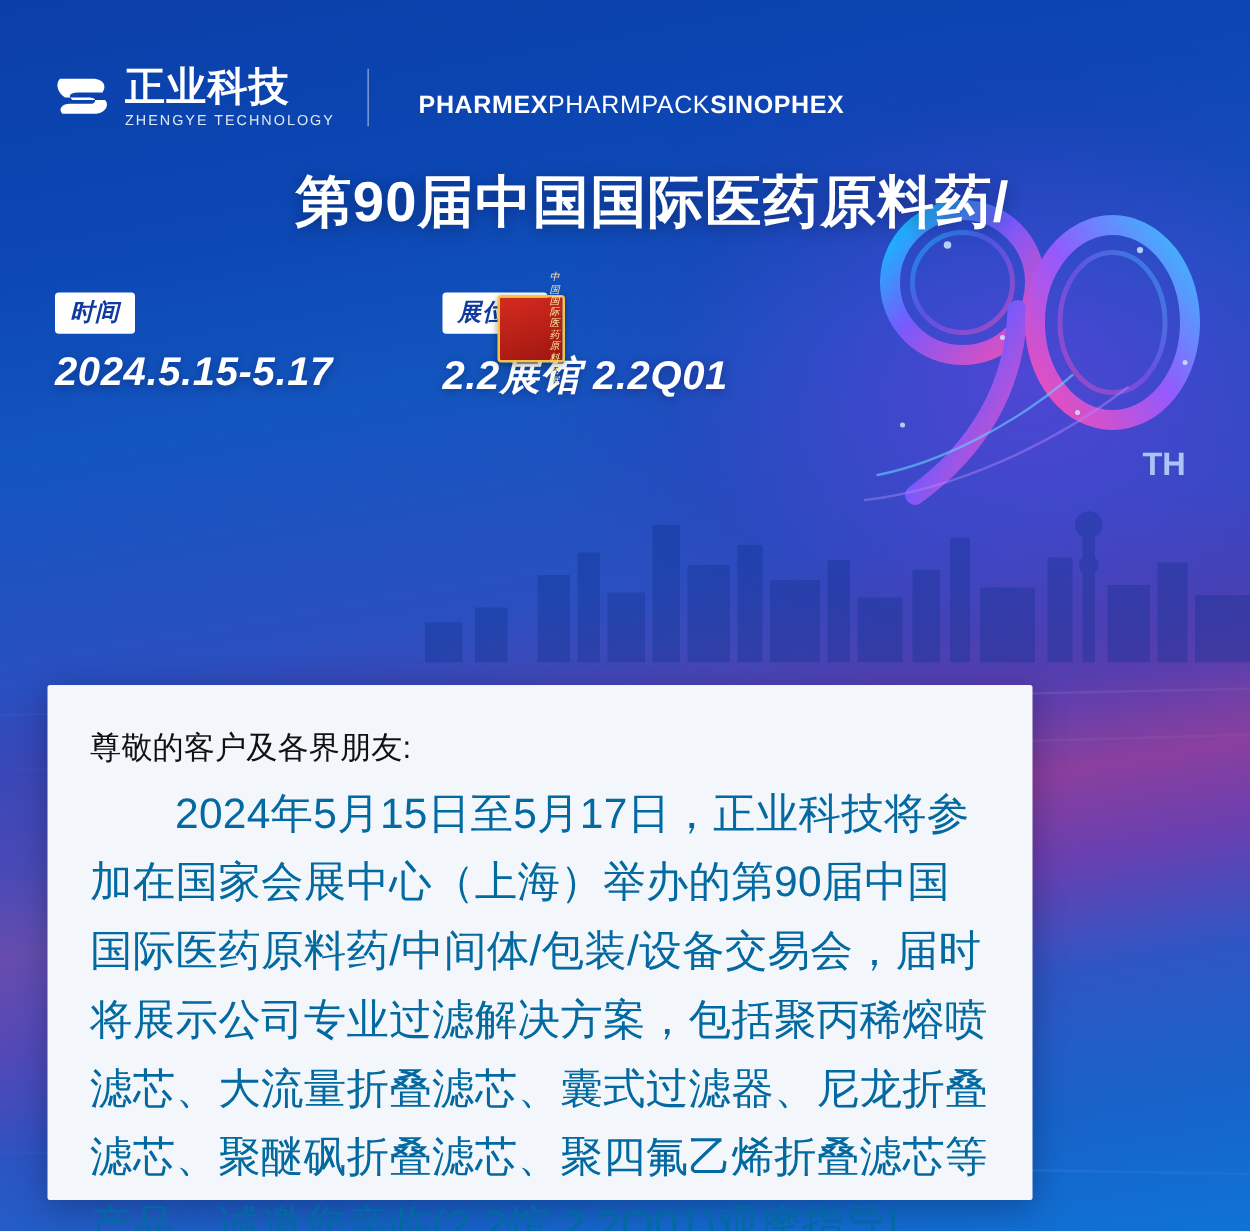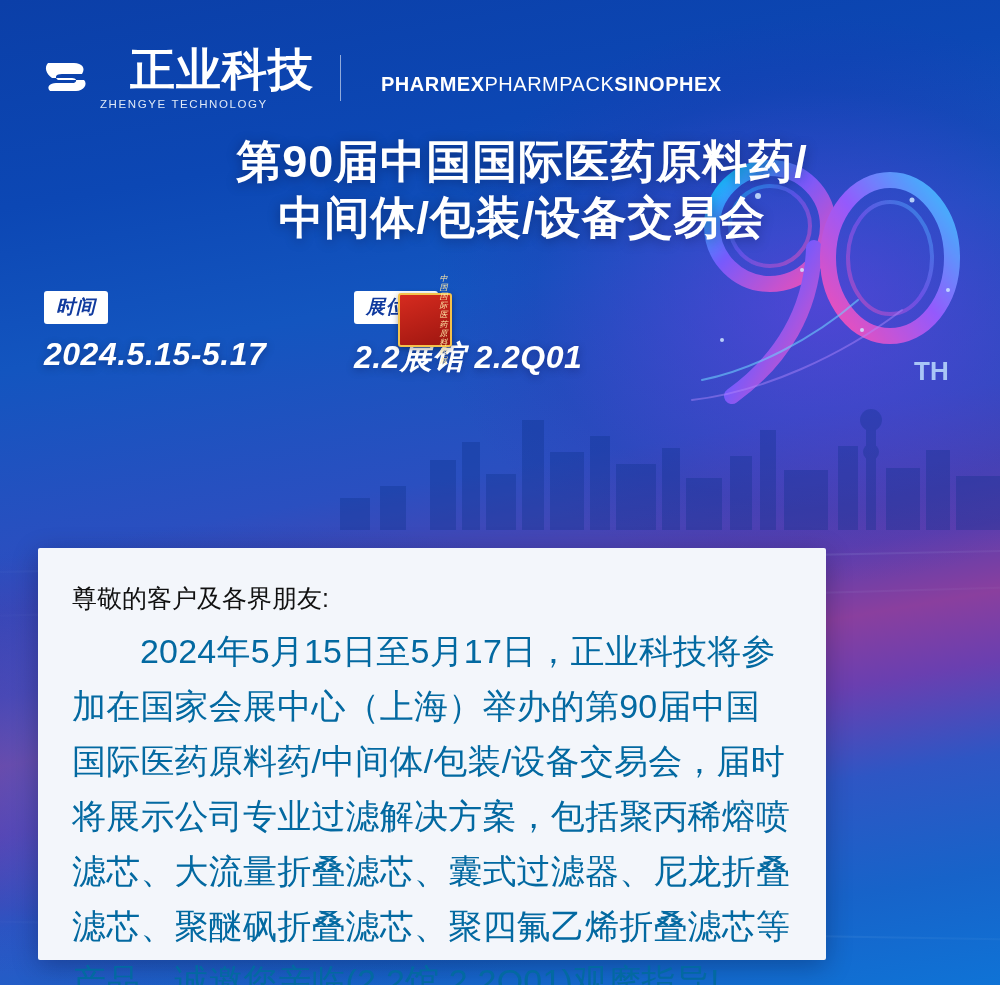--- a/index.html
+++ b/index.html
@@ -37,22 +37,22 @@
   .header {
     position: relative;
     display: flex; align-items: center;
     padding: 46px 0 0 44px;
     height: 110px;
   }
   .logo-mark {
     width: 46px; height: 42px; margin-right: 10px; flex: none;
   }
   .logo-cn {
-    color: #fff; font-size: 45px; font-weight: bold; letter-spacing: 1px;
-    line-height: 1; font-family: "Liberation Sans", "DejaVu Sans", sans-serif; margin-left: 30px;
+    color: #fff; font-size: 32px; font-weight: bold; letter-spacing: 1px;
+    line-height: 1; font-family: "Liberation Sans", "DejaVu Sans", sans-serif;
   }
   .logo-en {
     color: #dfe9f7; font-size: 11.5px; letter-spacing: 1.6px; margin-top: 6px;
   }
   .logo-divider {
     width: 1px; height: 46px; background: rgba(255,255,255,.55);
     margin: 0 22px 0 26px;
   }
   .api-china { display: flex; align-items: baseline; }
   .api { color: #fff; font-size: 37px; font-weight: bold; font-style: italic; letter-spacing: -1px; }
@@ -205,21 +205,20 @@
     <div class="logo-divider"></div>
     <div class="brands">
       <span class="b1">PHARMEX</span>
       <span class="b2">PHARMPACK</span>
       <span class="b3">SINOPHEX</span>
     </div>
   </div>
 
   <div class="title-block">
     <div class="title-line">第90届中国国际医药原料药/</div>
-    <div class="title-line">中间体/包装/设备交易会</div>
   </div>
 
   <div class="info-row">
     <div class="info-col c1">
       <span class="tag">时间</span>
       <div class="info-val">2024.5.15-5.17</div>
     </div>
     <div class="info-col c3">
       <span class="tag">展位号</span>
       <div class="badge-stamp">

